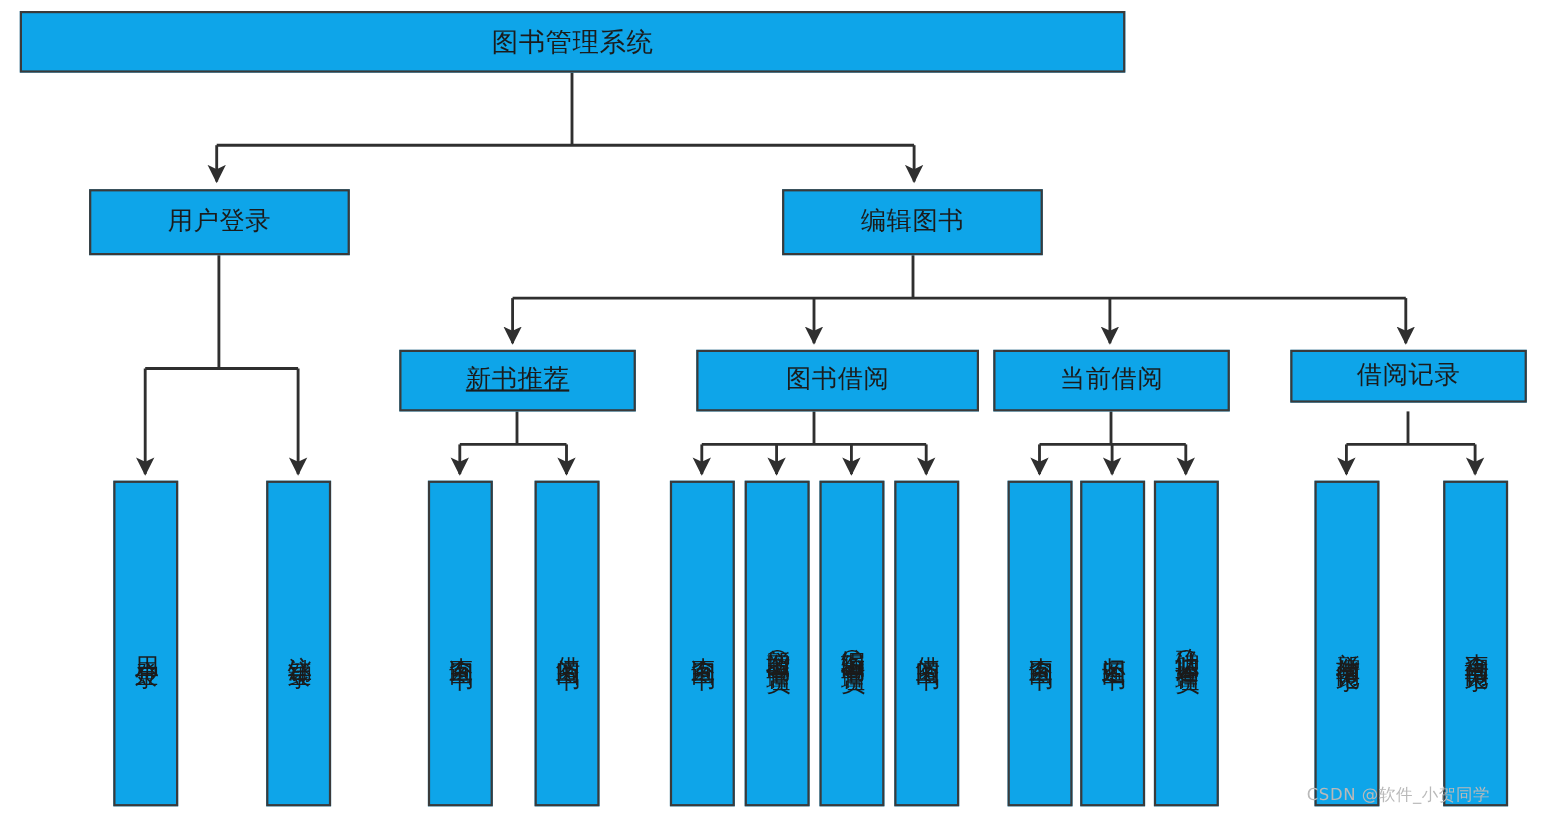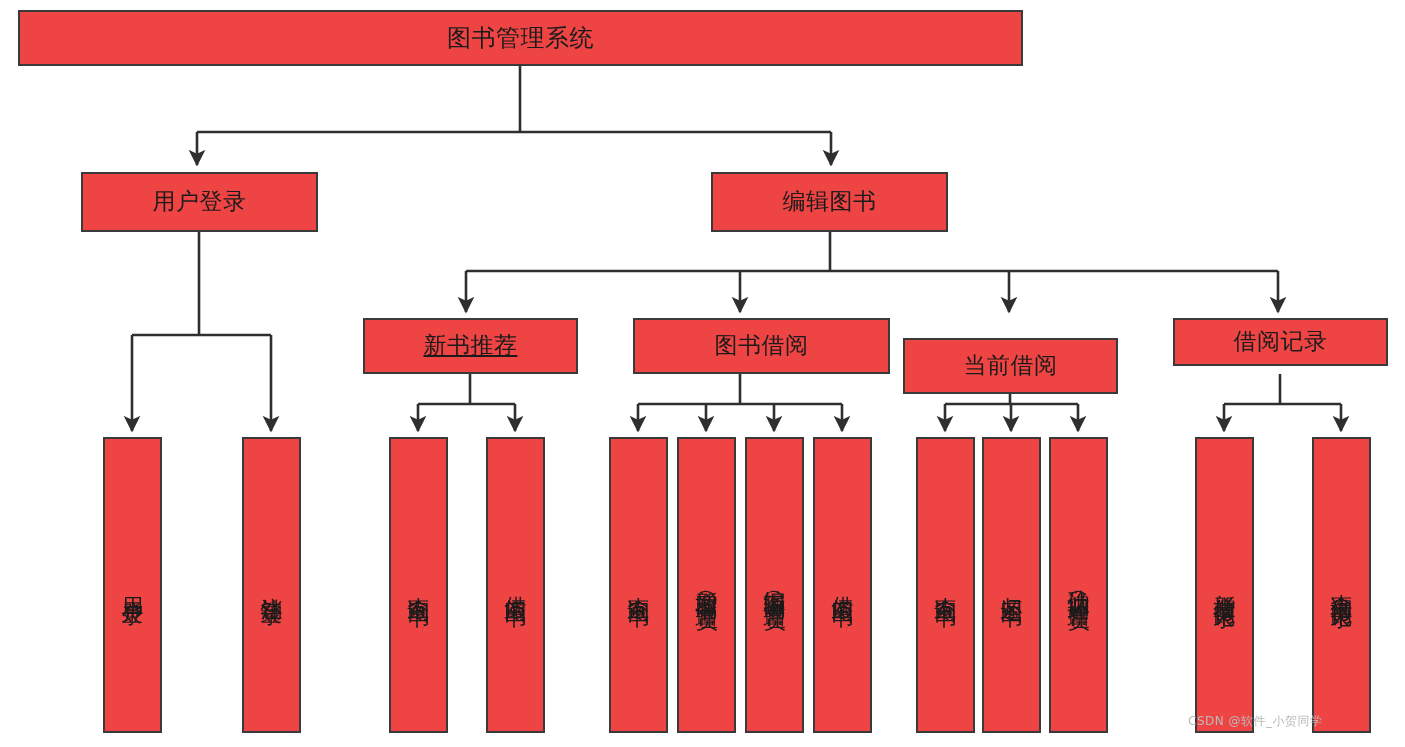--- a/index.html
+++ b/index.html
@@ -22,21 +22,21 @@
     position: absolute;
     left: 0;
     top: 0;
     width: 1405px;
     height: 747px;
     pointer-events: none;
   }
   .node {
     position: absolute;
     box-sizing: border-box;
-    background: #ef4444;
+    background: #0ea5e9;
     border: 2px solid #3a3a3a;
     display: flex;
     align-items: center;
     justify-content: center;
     color: #1b1b1b;
   }
   .node .label {
     display: block;
     line-height: 1.18;
     letter-spacing: 0.5px;
@@ -57,21 +57,21 @@
     writing-mode: vertical-rl;
     text-orientation: upright;
     letter-spacing: 3px;
     line-height: 1.0;
     white-space: nowrap;
   }
   .watermark {
     position: absolute;
     left: 1188px;
     top: 713px;
-    font-size: 12px;
+    font-size: 15px;
     color: #b9b9b9;
     letter-spacing: 0.5px;
     white-space: nowrap;
     font-family: "DejaVu Sans", "Liberation Sans", sans-serif;
   }
 </style>
 </head>
 <body>
 
 <div id="diagram-root">
@@ -136,21 +136,21 @@
   <div class="node horizontal" style="left:711px; top:172px; width:237px; height:60px;">
     <span class="label">编辑图书</span>
   </div>
 
   <div class="node horizontal" style="left:363px; top:318px; width:215px; height:56px;text-decoration:underline;">
     <span class="label">新书推荐</span>
   </div>
   <div class="node horizontal" style="left:633px; top:318px; width:257px; height:56px;">
     <span class="label">图书借阅</span>
   </div>
-  <div class="node horizontal" style="left:903px; top:318px; width:215px; height:56px;margin-top:20px;">
+  <div class="node horizontal" style="left:903px; top:318px; width:215px; height:56px;">
     <span class="label">当前借阅</span>
   </div>
   <div class="node horizontal" style="left:1173px; top:318px; width:215px; height:48px;">
     <span class="label">借阅记录</span>
   </div>
 
   <div class="node vertical" style="left:103px; top:437px; width:59px; height:296px;">
     <span class="label">用户登录</span>
   </div>
   <div class="node vertical" style="left:242px; top:437px; width:59px; height:296px;">

